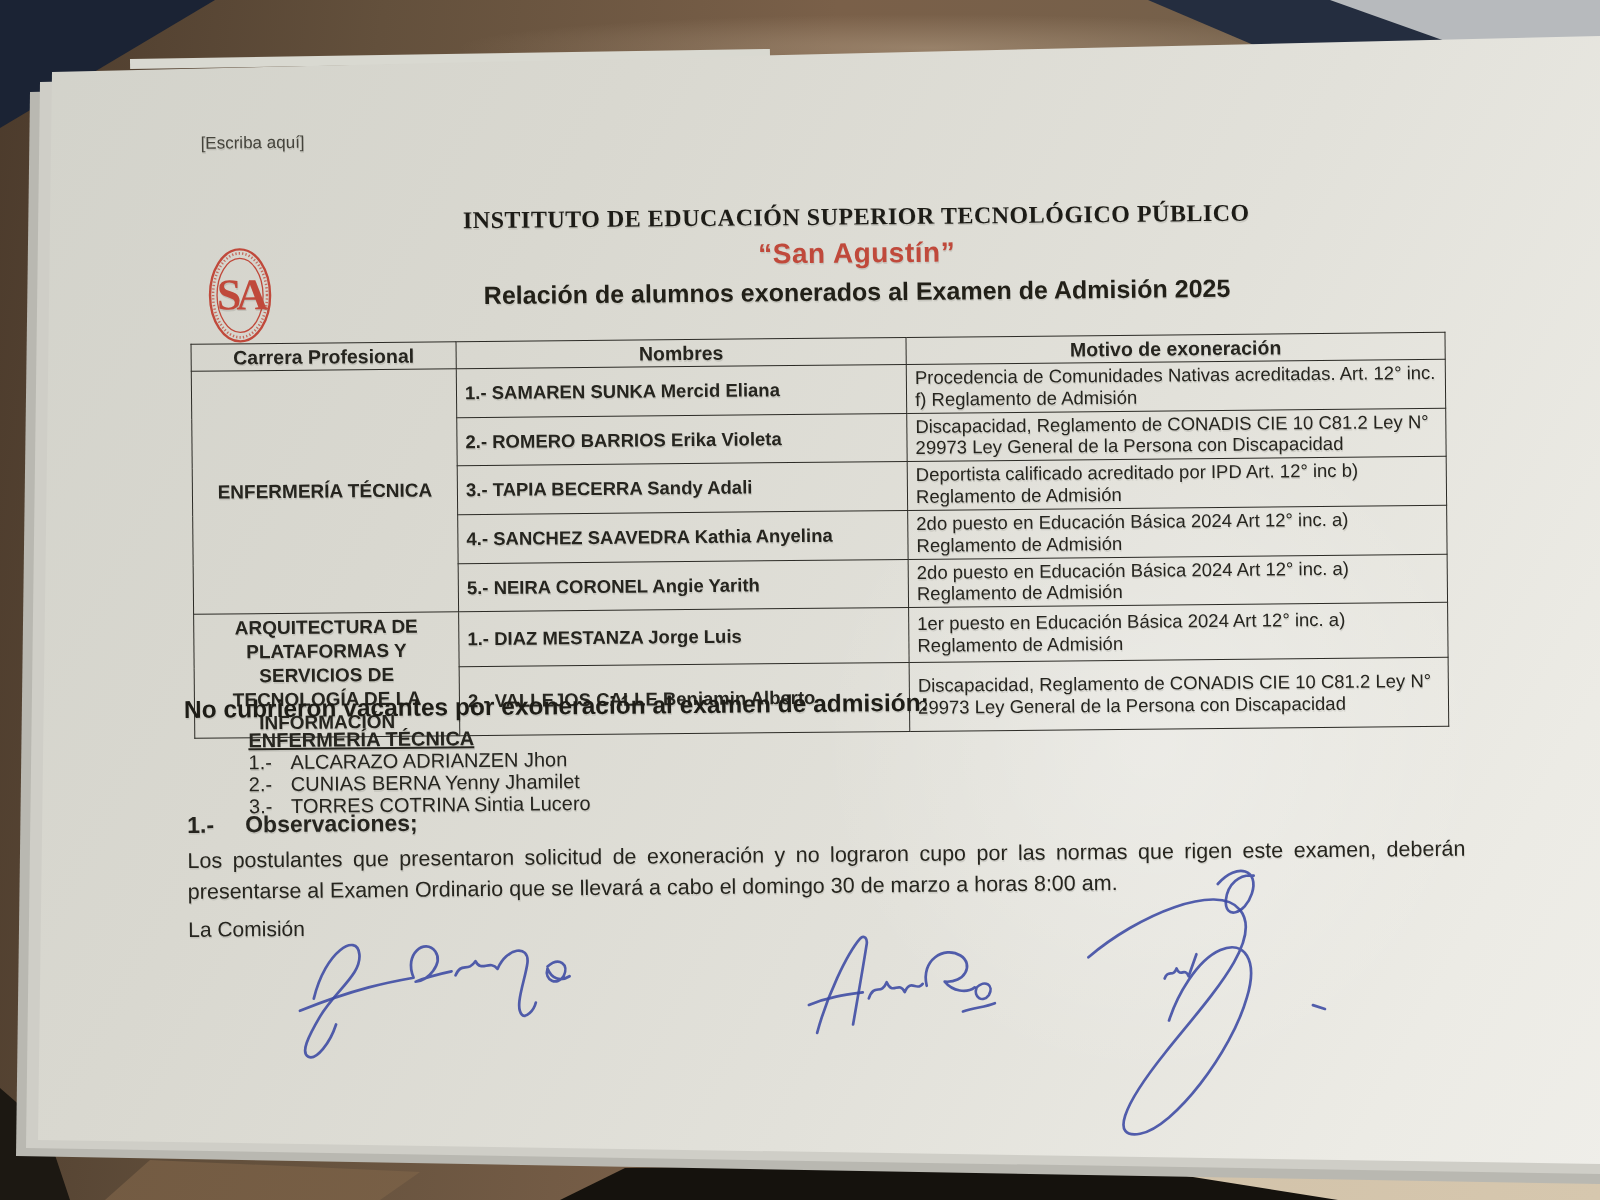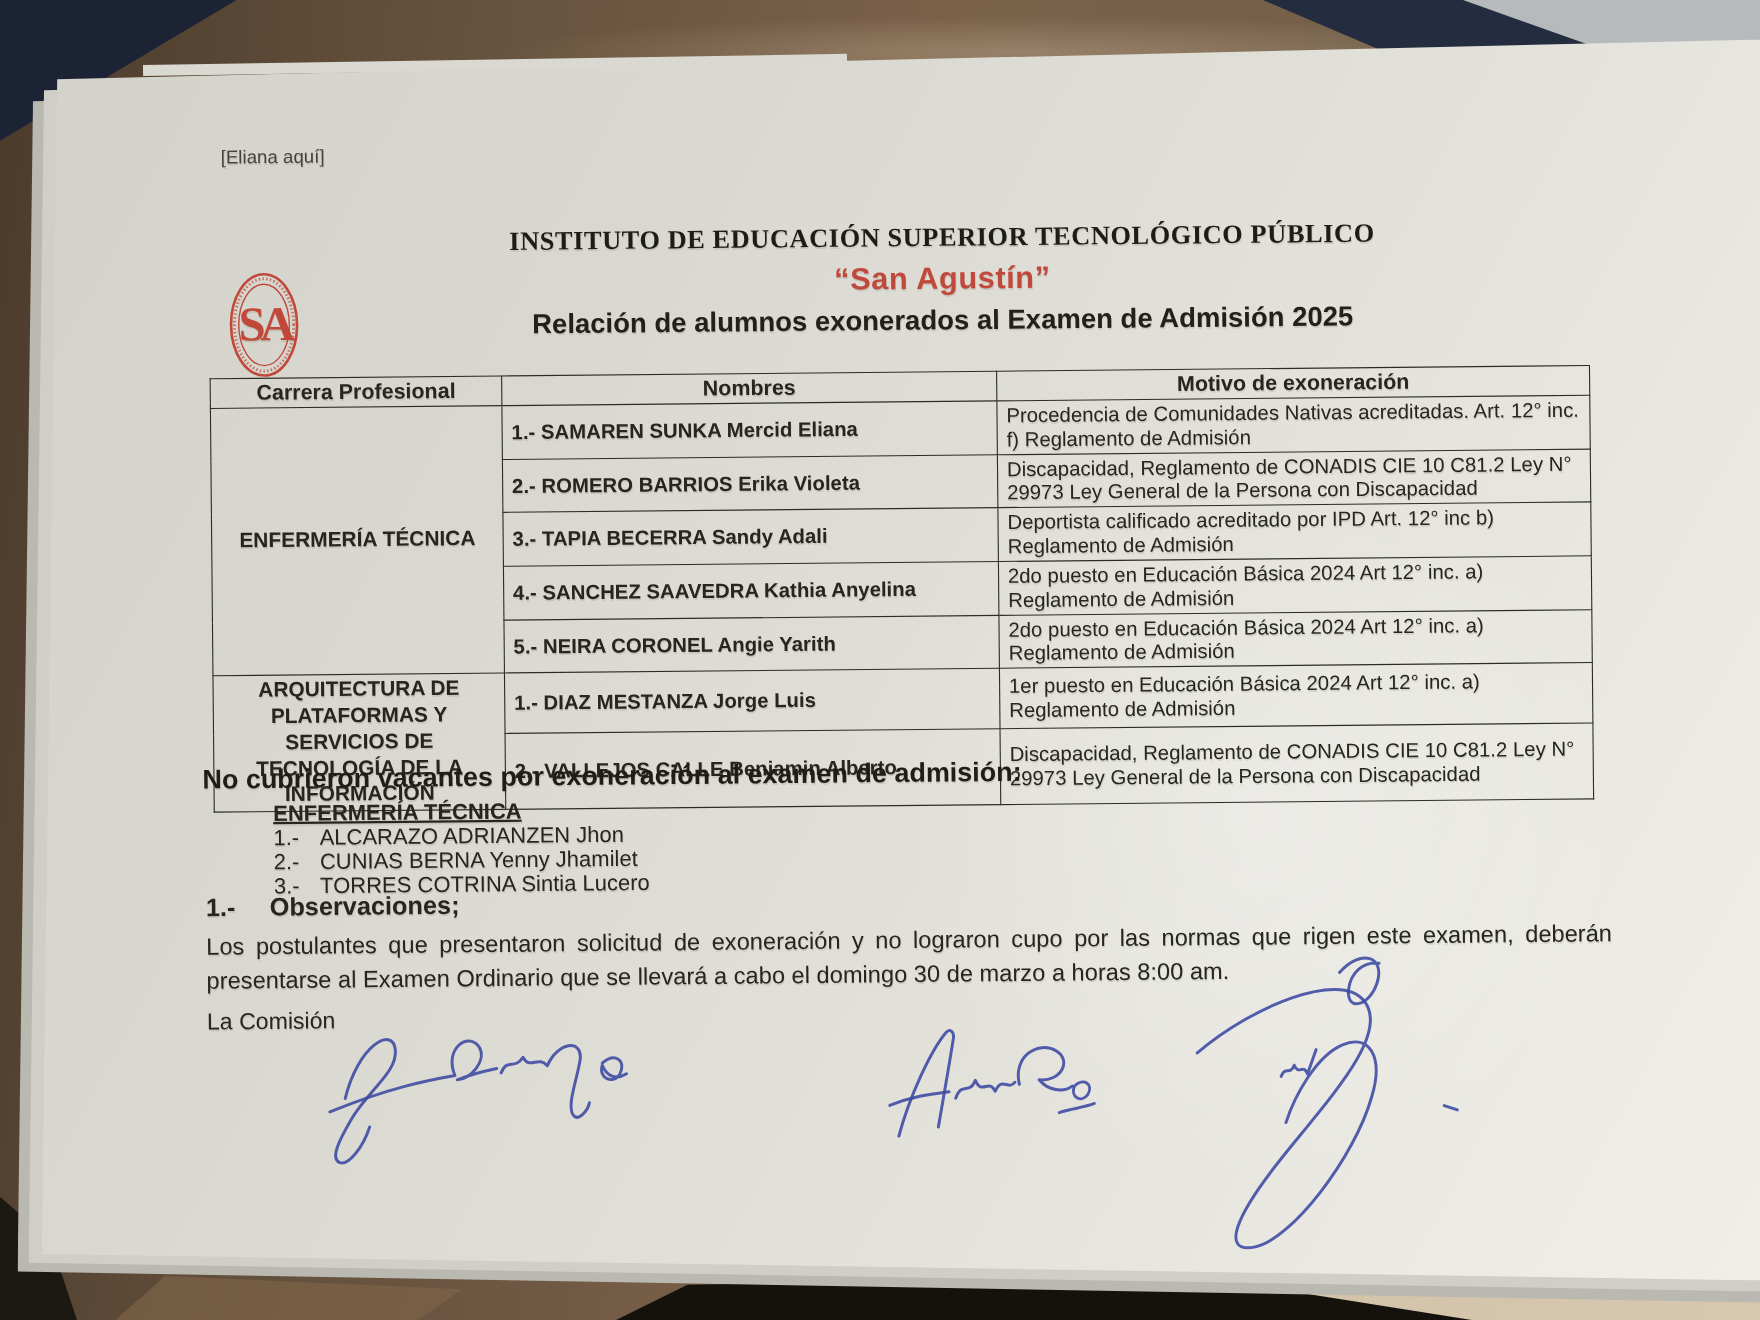--- a/index.html
+++ b/index.html
@@ -85,21 +85,21 @@
   <div class="bg-leg"></div>
   <div class="bg-shadow-b"></div>
   <div class="bg-tan-br"></div>
 
   <div class="sheet-under2"></div>
   <div class="sheet-under"></div>
   <div class="sheet-top-sliver"></div>
   <div class="paper"></div>
 
   <div class="content ghost">
-    <div class="abs note">[Eliana aquí]</div>
+    <div class="abs note">[Escriba aquí]</div>
 
     <svg class="abs logo" width="66" height="100" viewBox="0 0 66 100">
       <ellipse cx="33" cy="50" rx="30" ry="46" fill="none" stroke="#c0493b" stroke-width="2.4"></ellipse>
       <ellipse cx="33" cy="50" rx="27" ry="42" fill="none" stroke="#c0493b" stroke-width="2.6" stroke-dasharray="1.3 2.1" opacity=".75"></ellipse>
       <ellipse cx="33" cy="50" rx="23" ry="37" fill="none" stroke="#c0493b" stroke-width="1.3"></ellipse>
       <text x="33" y="64" text-anchor="middle" font-family="Liberation Serif, serif" font-size="44" font-weight="bold" fill="#c0493b" letter-spacing="-5">SA</text>
     </svg>
 
     <div class="abs headwrap">
       <div class="inst">INSTITUTO DE EDUCACIÓN SUPERIOR TECNOLÓGICO PÚBLICO</div>

